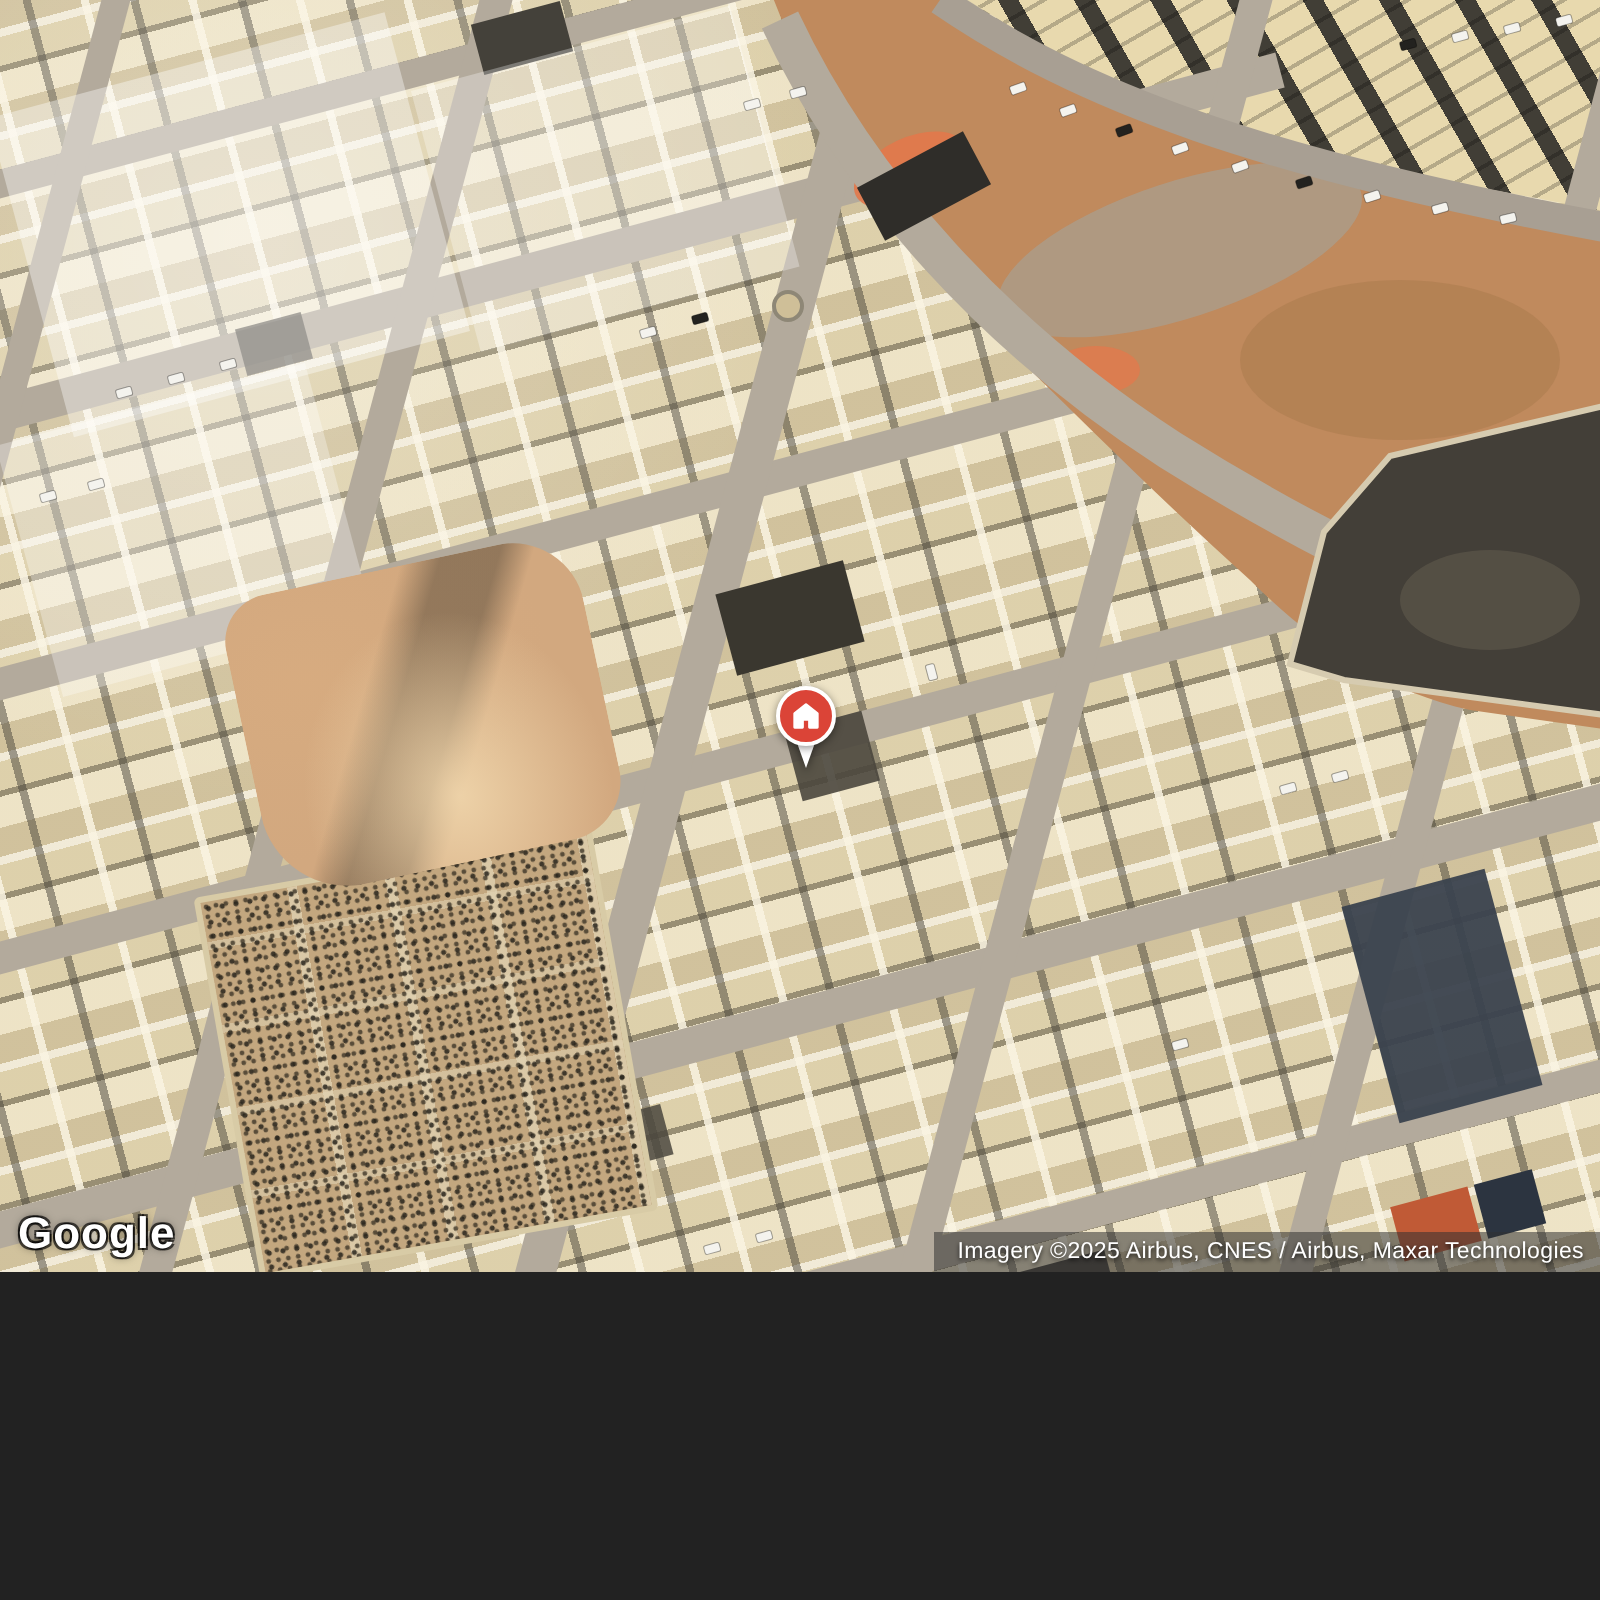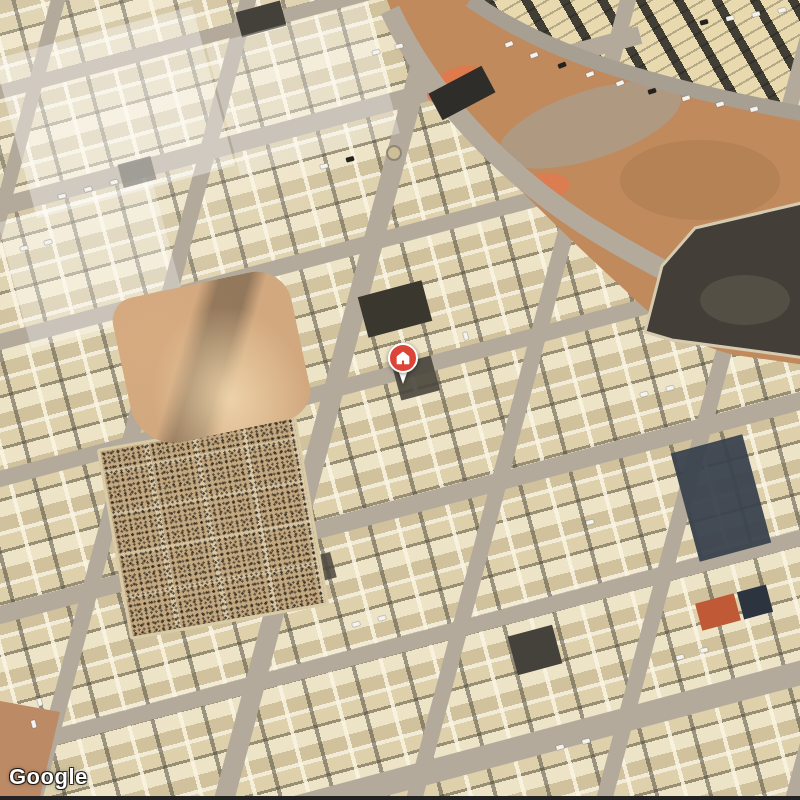--- a/index.html
+++ b/index.html
@@ -1,17 +1,17 @@
 <!DOCTYPE html>
 <html><head>
 <meta charset="utf-8">
 <style>
   html,body{margin:0;padding:0;background:#222;}
   .stage{
-    position:relative;width:800px;height:796px;overflow:hidden;
+    position:relative;width:800px;height:636px;overflow:hidden;
     font-family:"Liberation Sans",sans-serif;
     background:#404040;
   }
   
   .blocks{
     position:absolute;left:-260px;top:-260px;width:1320px;height:1320px;
     transform:rotate(-15deg);
     background-color:#d8caa2;
     background-image:
       repeating-linear-gradient(90deg, rgba(250,244,226,.85) 0 4px, rgba(0,0,0,0) 4px 24px, rgba(72,68,58,.5) 24px 28px, rgba(0,0,0,0) 28px 52px),
@@ -195,14 +195,15 @@
   <div class="pin">
     <div class="pin-tail"></div>
     <div class="pin-circle">
       <svg viewBox="0 0 24 24">
         <path d="M12 3.5 L20.5 10.2 V20.5 H14.6 V14.6 H9.4 V20.5 H3.5 V10.2 Z" fill="#ffffff" stroke="#ffffff" stroke-width="2" stroke-linejoin="round"></path>
       </svg>
     </div>
   </div>
 
   <div class="google-logo">Google</div>
+  <div class="attribution">Imagery ©2025 Airbus, CNES / Airbus, Maxar Technologies</div>
 
 </div>
 
 </body></html>

